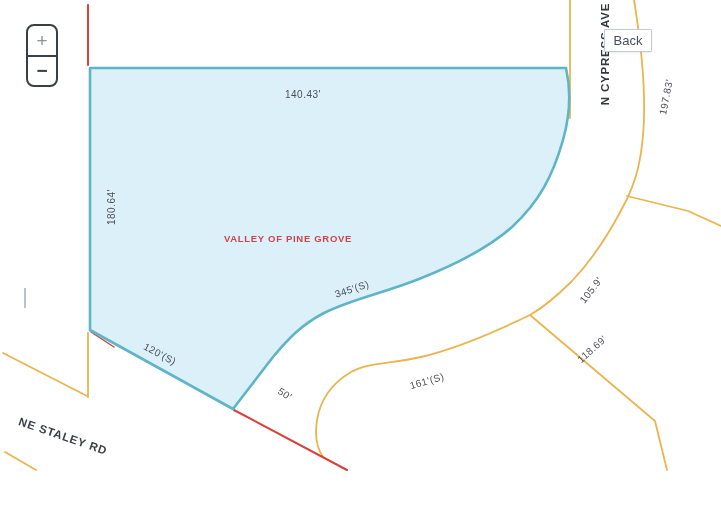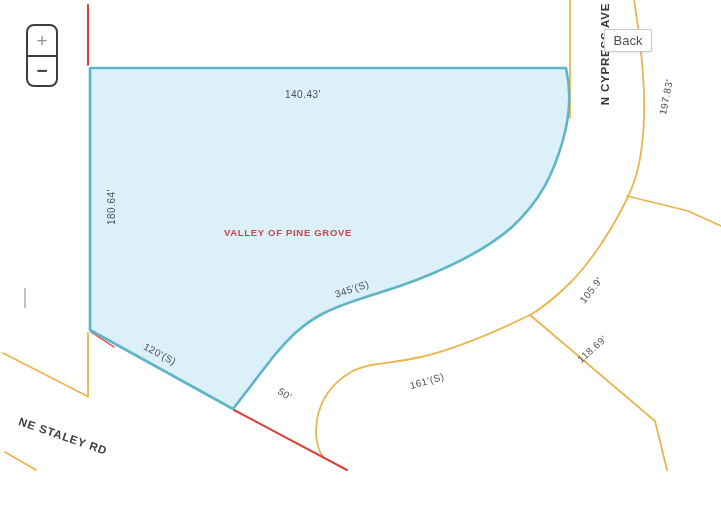--- a/index.html
+++ b/index.html
@@ -40,21 +40,21 @@
   #lbl-west         { left: 111px; top: 207px; }
   #lbl-se-upper     { left: 352px; top: 289px; }
   #lbl-sw           { left: 160px; top: 354px; }
   #lbl-s-small      { left: 285px; top: 394px; }
   #lbl-s-curve      { left: 427px; top: 381px; }
   #lbl-e-upper      { left: 591px; top: 290px; }
   #lbl-e-lower      { left: 592px; top: 349px; }
   #lbl-cypress-east { left: 666px; top: 97px;  }
 
   #lbl-parcel-name {
-    left: 288px; top: 232px;
+    left: 288px; top: 238px;
     color: #cc4449;
     font-size: 9.5px;
     font-weight: 700;
     letter-spacing: 0.7px;
   }
 
   #lbl-staley {
     left: 63px; top: 436px;
     color: #3b3e44;
     font-size: 11.5px;

